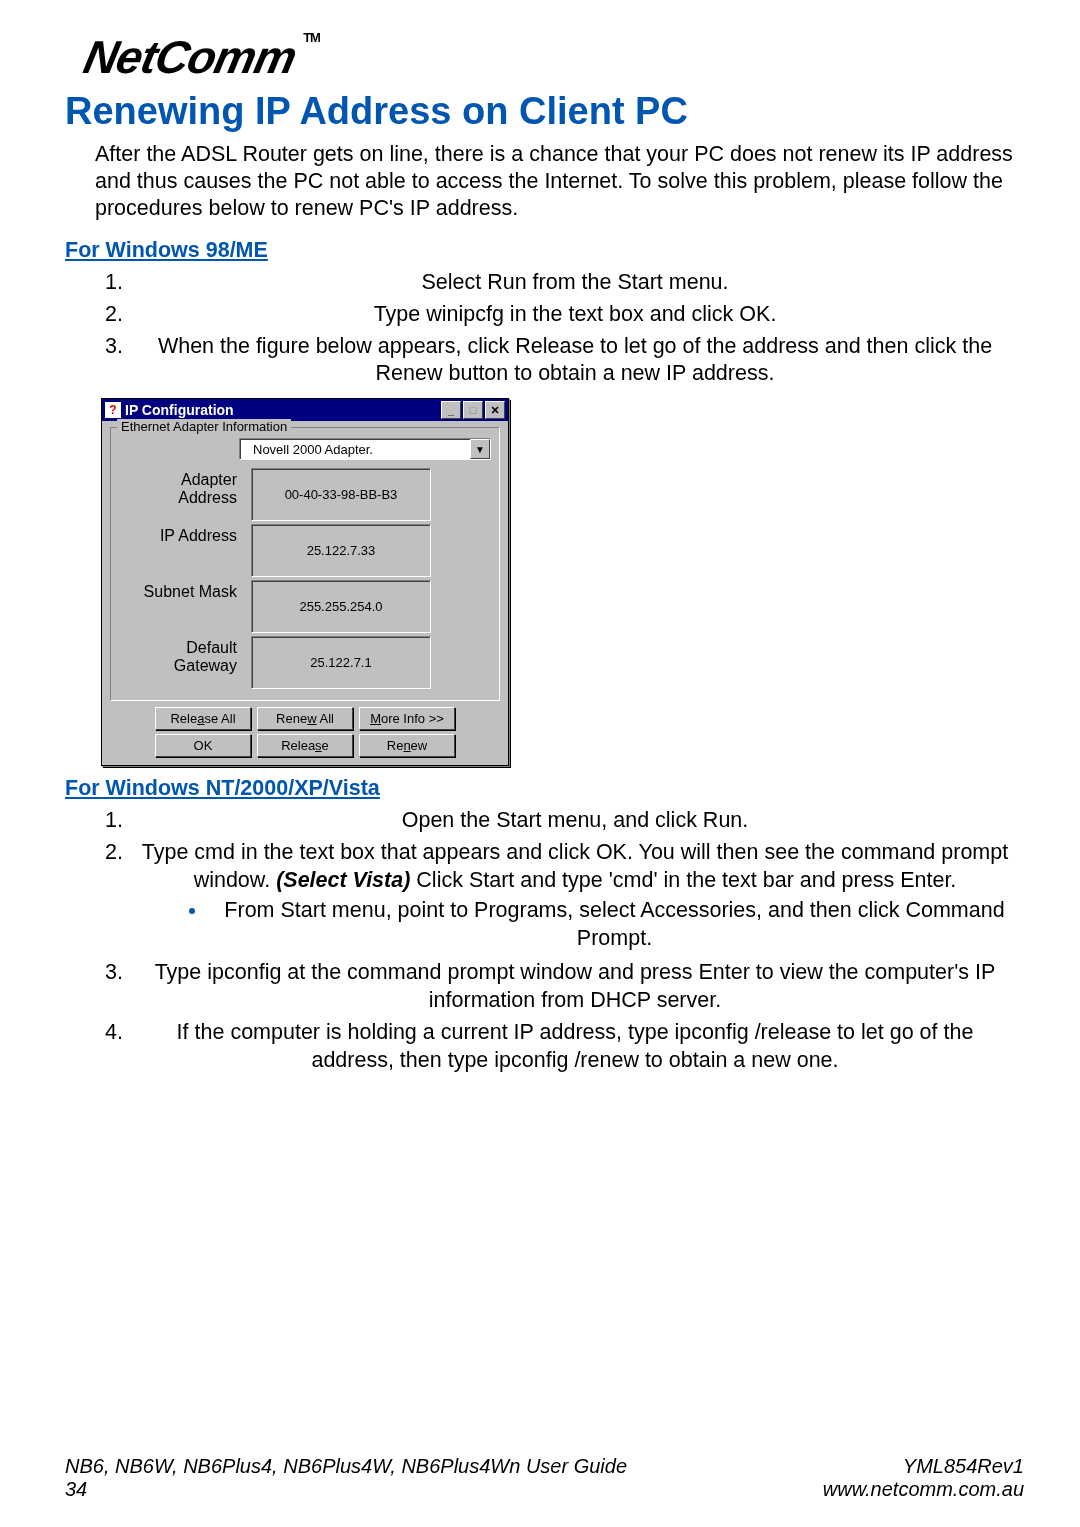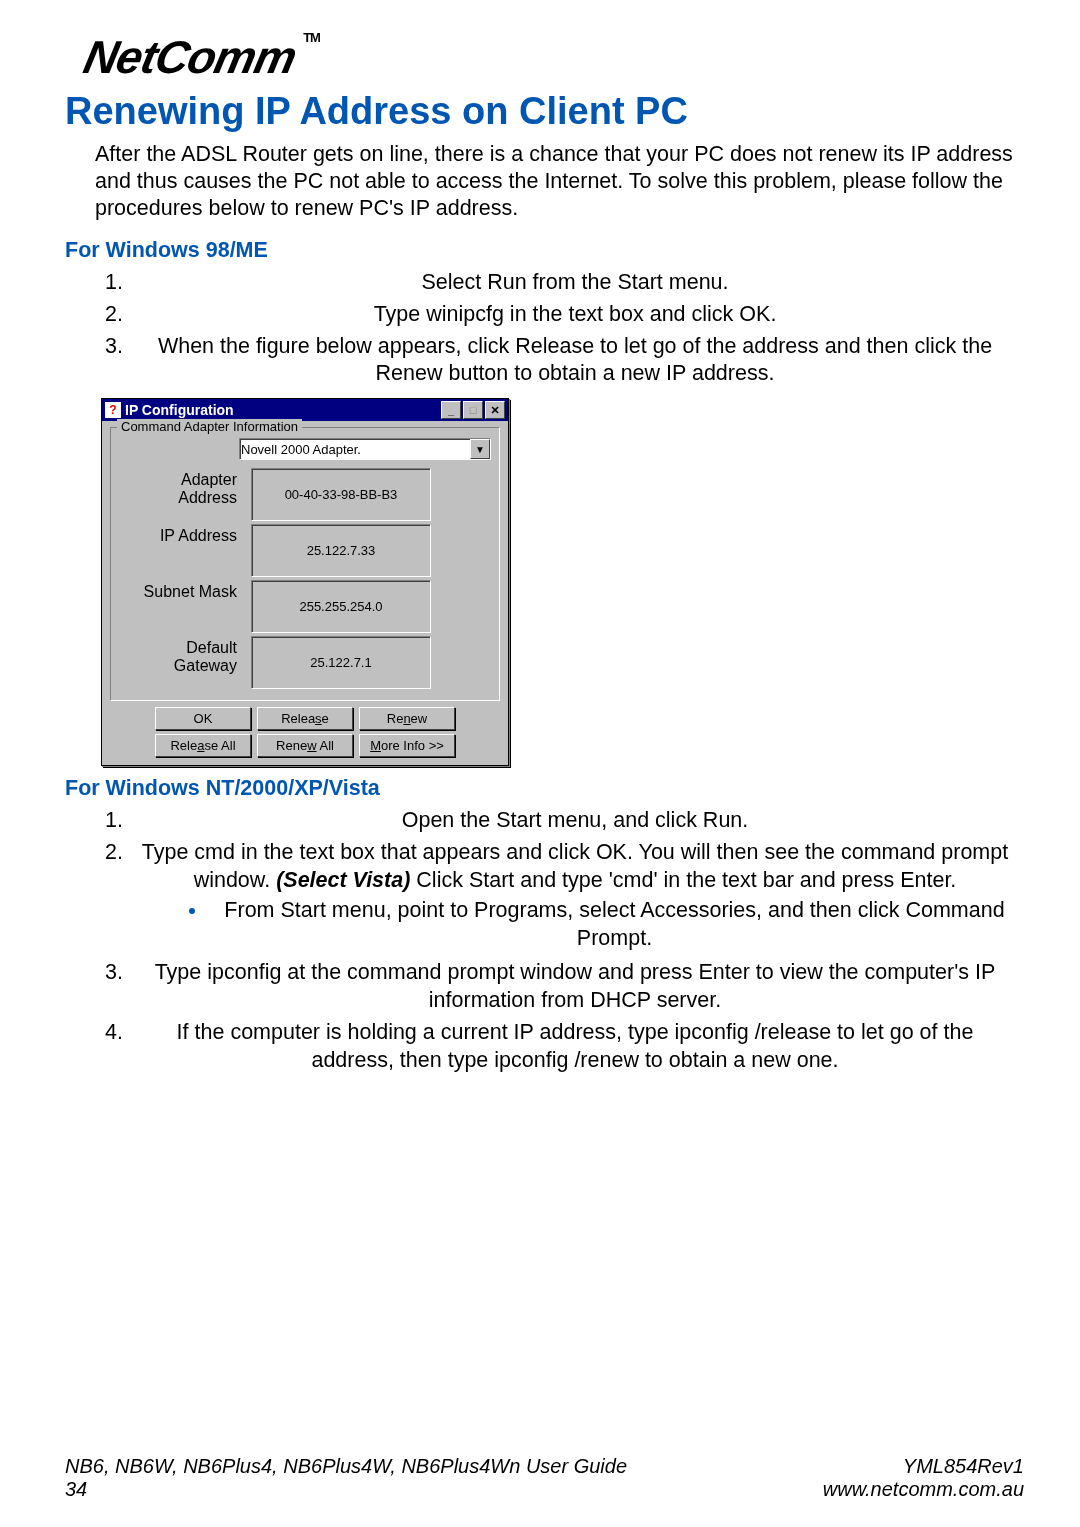--- a/index.html
+++ b/index.html
@@ -54,20 +54,21 @@
     line-height: 1.25;
     margin: 0 0 16px 30px;
   }
   .sub-heading {
     color: #0056b1;
     font-family: "Arial Narrow", Arial, sans-serif;
     font-stretch: condensed;
     font-weight: bold;
     font-size: 21.5px;
     margin: 10px 0 6px 0;
+    text-decoration: underline;
   }
   ol.steps {
     margin: 0 0 10px 36px;
     padding: 0 0 0 28px;
     font-family: "Arial Narrow", Arial, sans-serif;
     font-stretch: condensed;
     font-size: 21.5px;
     line-height: 1.30;
     text-align: center;
   }
@@ -169,21 +170,21 @@
   .ipcfg-select {
     width: 250px;
     display: flex;
     border: 1px solid #808080;
     border-right-color:#fff;
     border-bottom-color:#fff;
     background:#fff;
   }
   .ipcfg-select-input {
     flex: 1;
-    padding: 2px 0;
+    padding: 2px 12px;
     font-size: 13px;
     border: 1px solid #000;
     border-right:none; border-bottom:none;
     border-color:#404040 transparent transparent #404040;
   }
   .ipcfg-select-btn {
     width: 18px;
     background:#c0c0c0;
     border:1px solid #fff;
     border-right-color:#404040;
@@ -272,21 +273,21 @@
   <div class="ipcfg">
     <div class="ipcfg-title">
       <span class="ipcfg-title-icon">?</span>
       <span class="ipcfg-title-text">IP Configuration</span>
       <span class="ipcfg-title-btn">_</span>
       <span class="ipcfg-title-btn" style="color:#808080">□</span>
       <span class="ipcfg-title-btn">✕</span>
     </div>
     <div class="ipcfg-body">
       <div class="ipcfg-group">
-        <span class="ipcfg-group-label">Command Adapter Information</span>
+        <span class="ipcfg-group-label">Ethernet Adapter Information</span>
 
         <div class="ipcfg-select-row">
           <div class="ipcfg-select">
             <div class="ipcfg-select-input">Novell 2000 Adapter.</div>
             <div class="ipcfg-select-btn">▼</div>
           </div>
         </div>
 
         <div class="ipcfg-row">
           <div class="ipcfg-row-label">Adapter Address</div>
@@ -300,28 +301,28 @@
           <div class="ipcfg-row-label">Subnet Mask</div>
           <div class="ipcfg-row-value">255.255.254.0</div>
         </div>
         <div class="ipcfg-row">
           <div class="ipcfg-row-label">Default Gateway</div>
           <div class="ipcfg-row-value">25.122.7.1</div>
         </div>
       </div>
 
       <div class="ipcfg-btnrow">
+        <div class="ipcfg-btn">Rele<span class="u">a</span>se All</div>
+        <div class="ipcfg-btn">Rene<span class="u">w</span> All</div>
+        <div class="ipcfg-btn"><span class="u">M</span>ore Info &gt;&gt;</div>
+      </div>
+      <div class="ipcfg-btnrow">
         <div class="ipcfg-btn"><span>OK</span></div>
         <div class="ipcfg-btn">Relea<span class="u">s</span>e</div>
         <div class="ipcfg-btn">Re<span class="u">n</span>ew</div>
-      </div>
-      <div class="ipcfg-btnrow">
-        <div class="ipcfg-btn">Rele<span class="u">a</span>se All</div>
-        <div class="ipcfg-btn">Rene<span class="u">w</span> All</div>
-        <div class="ipcfg-btn"><span class="u">M</span>ore Info &gt;&gt;</div>
       </div>
     </div>
   </div>
 
   <div class="sub-heading">For Windows NT/2000/XP/Vista</div>
   <ol class="steps">
     <li>Open the Start menu, and click Run.</li>
     <li>
       <span>Type cmd in the text box that appears and click OK. You will then see the command prompt window. </span>
       <span class="vista-bold">(Select Vista)</span>

